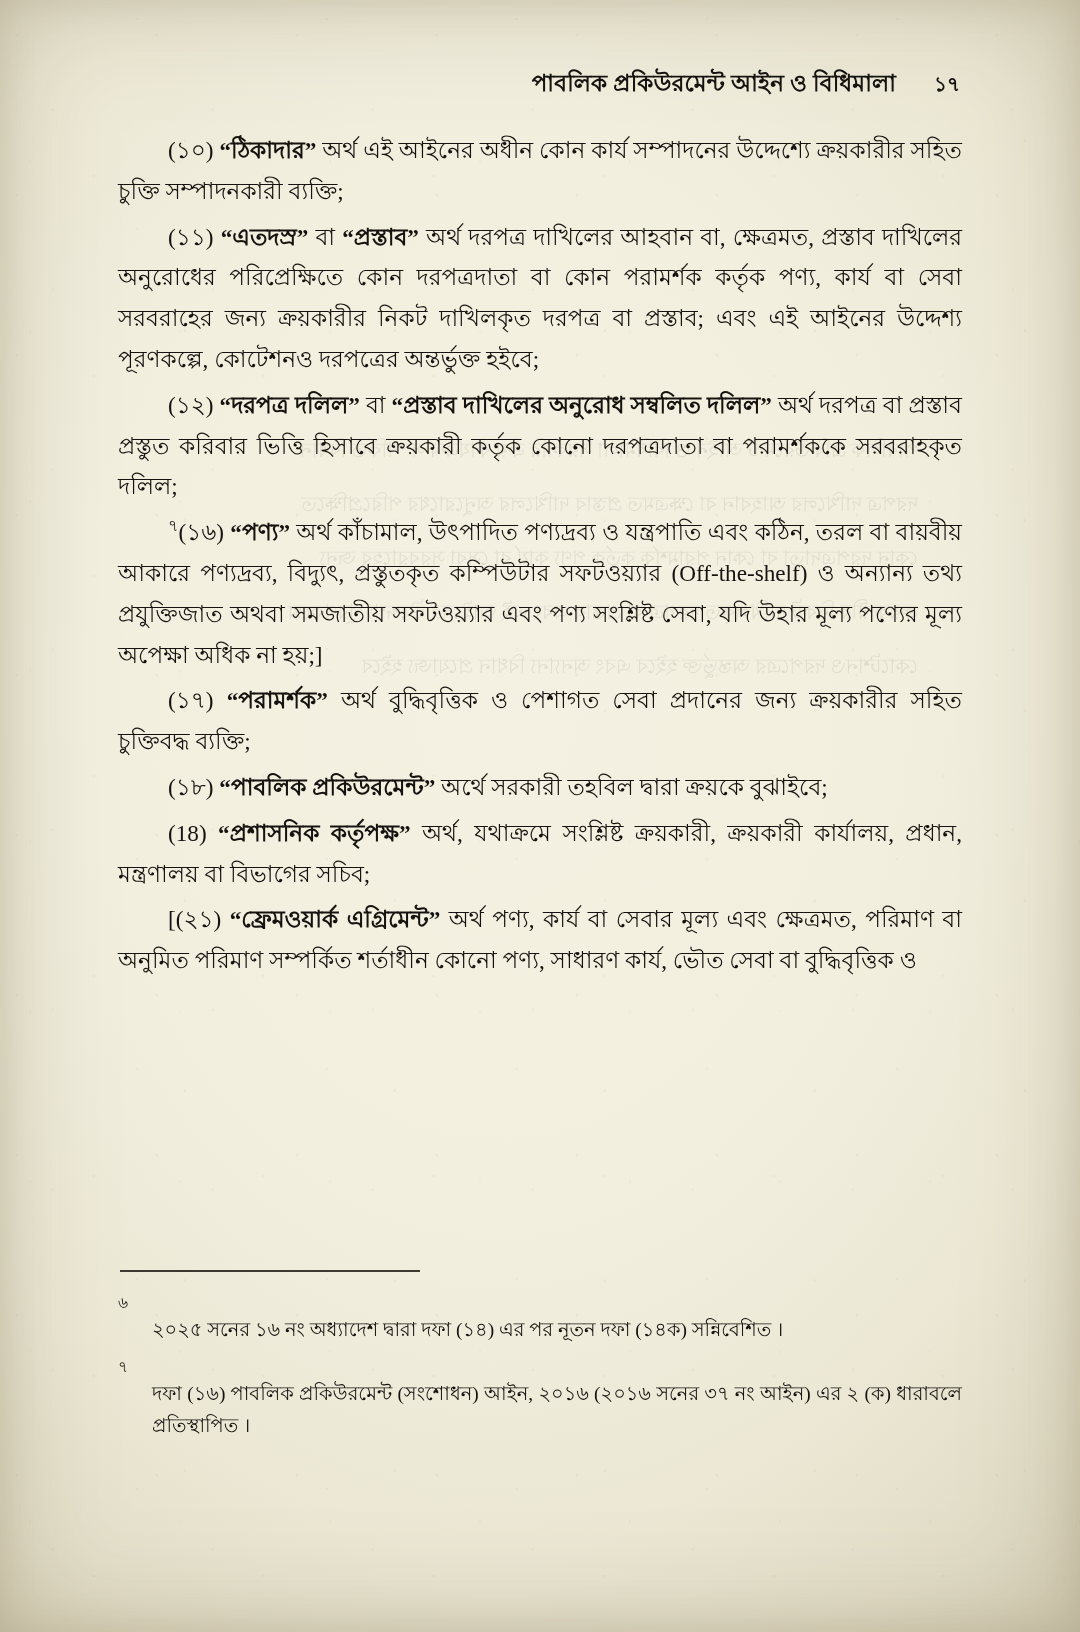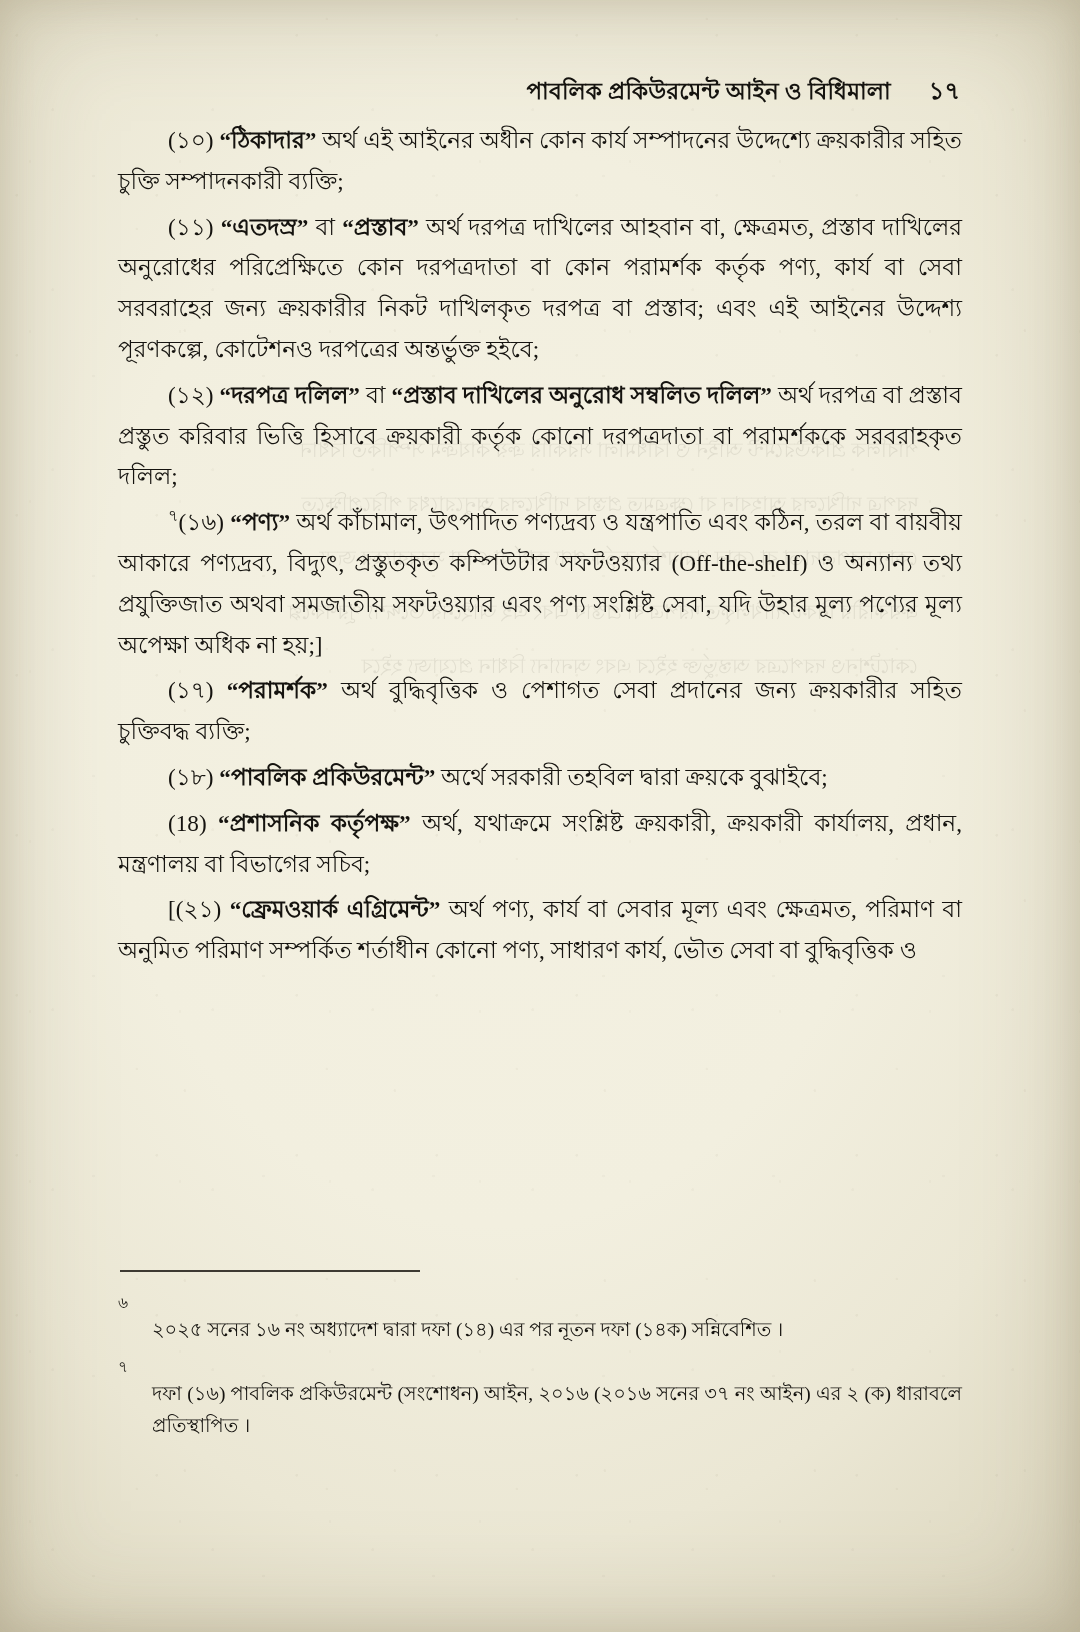--- a/index.html
+++ b/index.html
@@ -55,46 +55,46 @@
   .vignette {
     position: absolute;
     inset: 0;
     pointer-events: none;
     box-shadow: inset 0 0 110px rgba(140,128,96,.34), inset 0 0 34px rgba(150,138,104,.22);
   }
 
   .content {
     position: relative;
     z-index: 3;
-    padding: 16px 118px;
+    padding: 9px 118px;
   }
 
   
   .running-head {
     display: flex;
     align-items: baseline;
     justify-content: flex-end;
     gap: 38px;
     padding-top: 56px;
     padding-right: 2px;
   }
   .running-title {
     font-weight: bold;
     font-size: 23px;
     letter-spacing: .2px;
     white-space: nowrap;
   }
   .page-number {
     font-weight: bold;
-    font-size: 24px;
+    font-size: 20px;
   }
 
   
   .body {
-    margin-top: 8px;
+    margin-top: 26px;
     font-size: 23.2px;
     line-height: 40.8px;
     text-align: justify;
     text-justify: inter-word;
   }
   .clause {
     margin: 0 0 5px 0;
     text-indent: 50px;
   }
   .clause .num { white-space: nowrap; }

